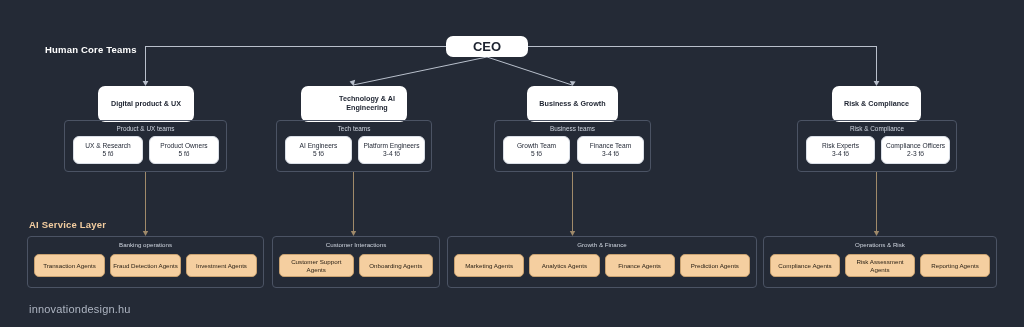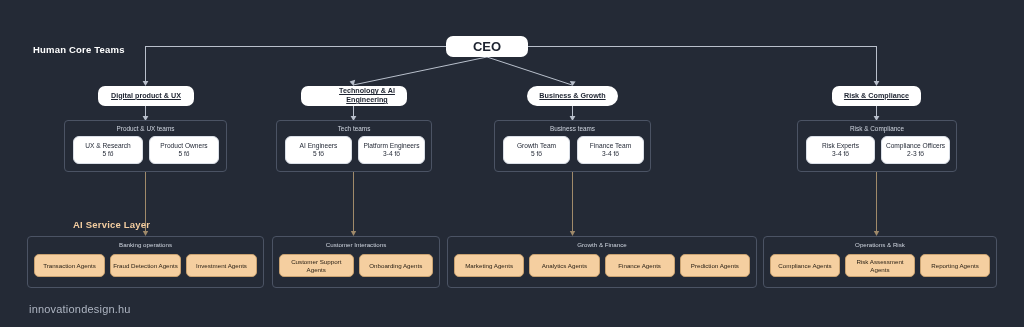--- a/index.html
+++ b/index.html
@@ -23,45 +23,44 @@
   }
 
   
   .section-label {
     position: absolute;
     font-size: 9.5px;
     font-weight: bold;
     letter-spacing: .2px;
     white-space: nowrap;
   }
-  .section-label.human { left: 33px; top: 44px; color: #ffffff; }
-  .section-label.ai    { left: 29px; top: 219px; color: #f3cda0; margin-left: 44px; }
+  .section-label.human { left: 45px; top: 44px; color: #ffffff; }
+  .section-label.ai    { left: 29px; top: 219px; color: #f3cda0; }
 
   
   .node {
     position: absolute;
     background: #ffffff;
     color: #1d2330;
     border-radius: 7px;
     display: flex;
     align-items: center;
     justify-content: center;
     text-align: center;
     box-sizing: border-box;
     line-height: 1.22;
   }
   .node.ceo {
     left: 446px; top: 36px; width: 82px; height: 21px;
     font-size: 13px; font-weight: bold;
   }
   .node.div-head {
-    height: 20px; top: 86px;
+    height: 36px; top: 86px;
     font-size: 7.2px; font-weight: bold;
     padding: 0 6px;
-    text-decoration: underline;
   }
   .node.leaf {
     height: 28px;
     font-size: 6.6px; font-weight: normal;
     border: 1px solid #d9dee6;
     border-radius: 6px;
     flex-direction: column;
     justify-content: center;
   }
   .node.leaf .ln2 { display: block; }
@@ -209,21 +208,21 @@
     <div class="node leaf" style="left:8px; top:15px; width:67px;">
       <span>AI Engineers</span>
       <span class="ln2">5 fő</span>
     </div>
     <div class="node leaf" style="left:81px; top:15px; width:67px;">
       <span>Platform Engineers</span>
       <span class="ln2">3-4 fő</span>
     </div>
   </div>
 
-  <div class="node div-head" style="left:527px; width:91px;border-radius:10px;">Business &amp; Growth</div>
+  <div class="node div-head" style="left:527px; width:91px;">Business &amp; Growth</div>
 
   <div class="group" style="left:494px; top:120px; width:157px; height:52px;">
     <div class="group-title">Business teams</div>
     <div class="node leaf" style="left:8px; top:15px; width:67px;">
       <span>Growth Team</span>
       <span class="ln2">5 fő</span>
     </div>
     <div class="node leaf" style="left:82px; top:15px; width:67px;">
       <span>Finance Team</span>
       <span class="ln2">3-4 fő</span>

